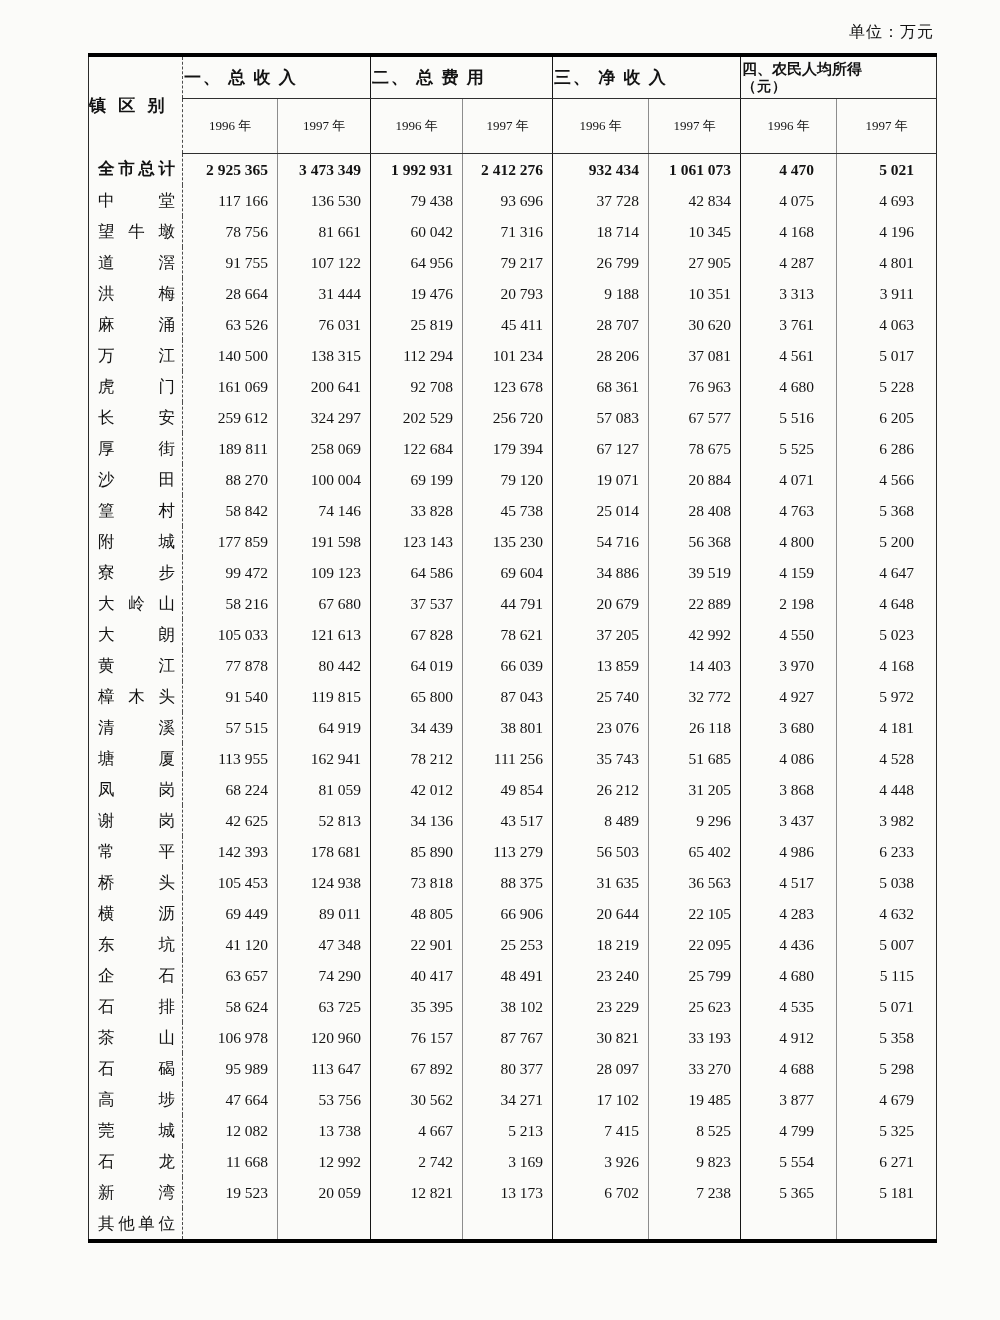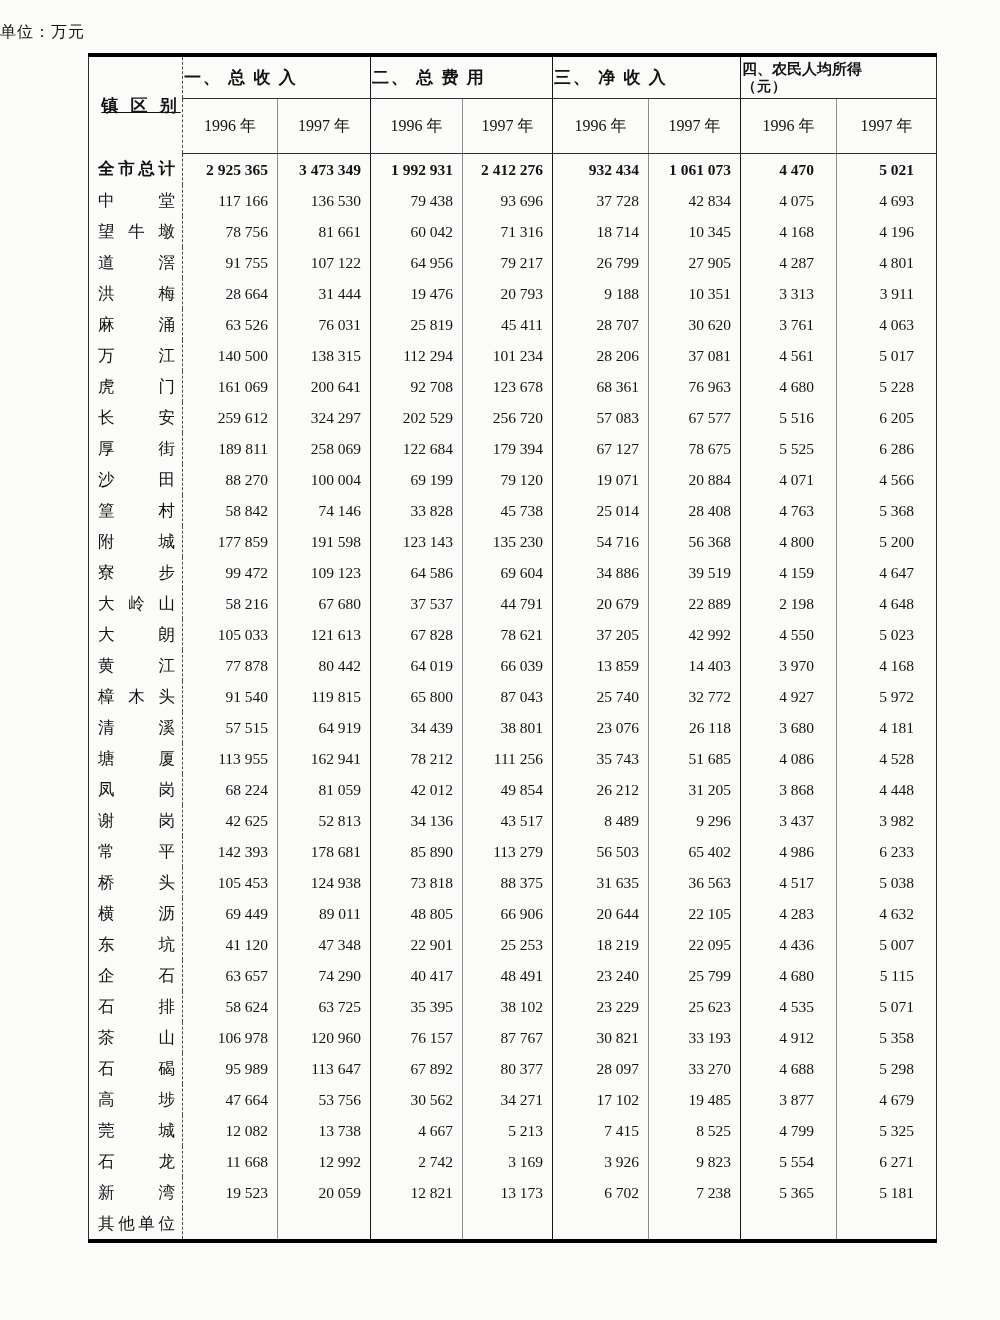--- a/index.html
+++ b/index.html
@@ -15,55 +15,55 @@
   .title {
     margin-top:16px;
     text-align:center;
     font-size:27px;
     font-weight:600;
     letter-spacing:2px;
   }
   .unit-label {
     margin-top:22px;
     padding-right:66px;
+    text-align:right;
     font-size:16px;
     letter-spacing:1px;
   }
 
   table.data {
     margin:10px 0 0 88px;
     width:848px;
     border-collapse:collapse;
     table-layout:fixed;
     border-top:4px solid #000;
     border-bottom:4px solid #000;
     border-left:1px solid #2a2a2a;
     border-right:1px solid #2a2a2a;
   }
   thead th { font-weight:600; vertical-align:middle; }
   .row-header-cell {
     font-size:17px;
     letter-spacing:4px;
-    text-align:center;
-    padding-left:12px;
-    text-decoration:underline;
+    text-align:left;
+    padding-left:0;
   }
   .group-label {
     height:38px;
     font-size:17px;
     letter-spacing:2px;
     border-bottom:1px solid #2f2f2f;
     text-align:left;
     white-space:nowrap;
   }
   .group-small { font-size:15px; letter-spacing:0; line-height:17px; padding-top:2px;margin-top:8px; }
   .group-small .l2 { display:block; font-size:14px; letter-spacing:1px; }
   .year-cell {
     height:52px;
-    font-size:16px;
+    font-size:13px;
     font-weight:400;
     text-align:center;
     border-bottom:1px solid #2f2f2f;
   }
 
   tbody td { height:29px; vertical-align:middle; }
   td.num {
     text-align:right;
     padding-right:9px;
     font-size:15.5px;

